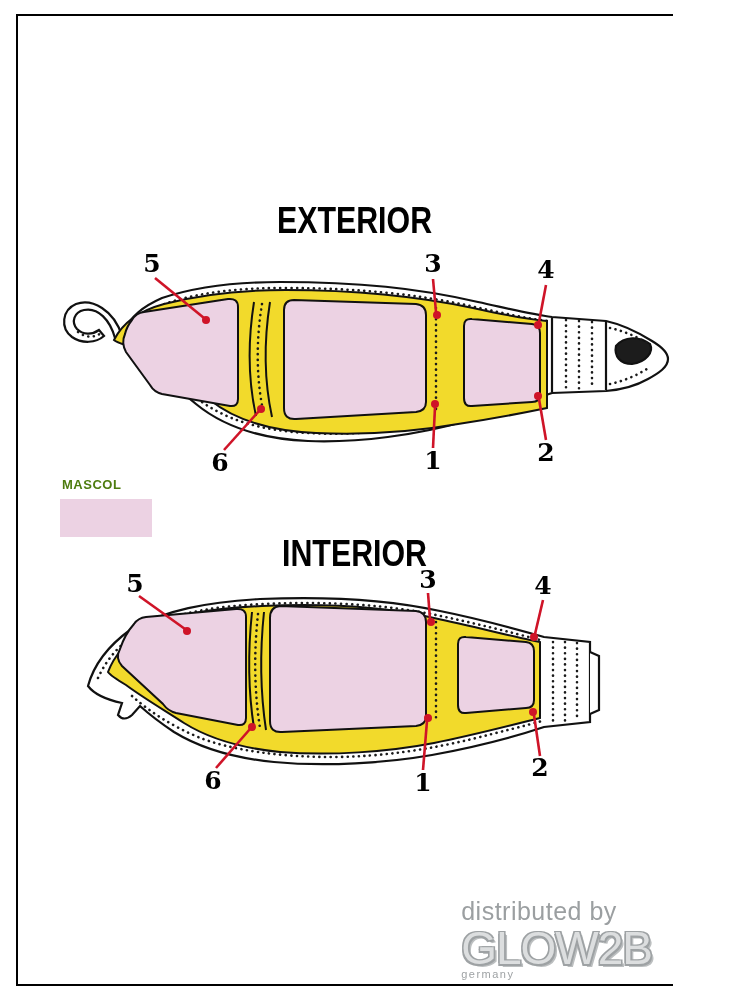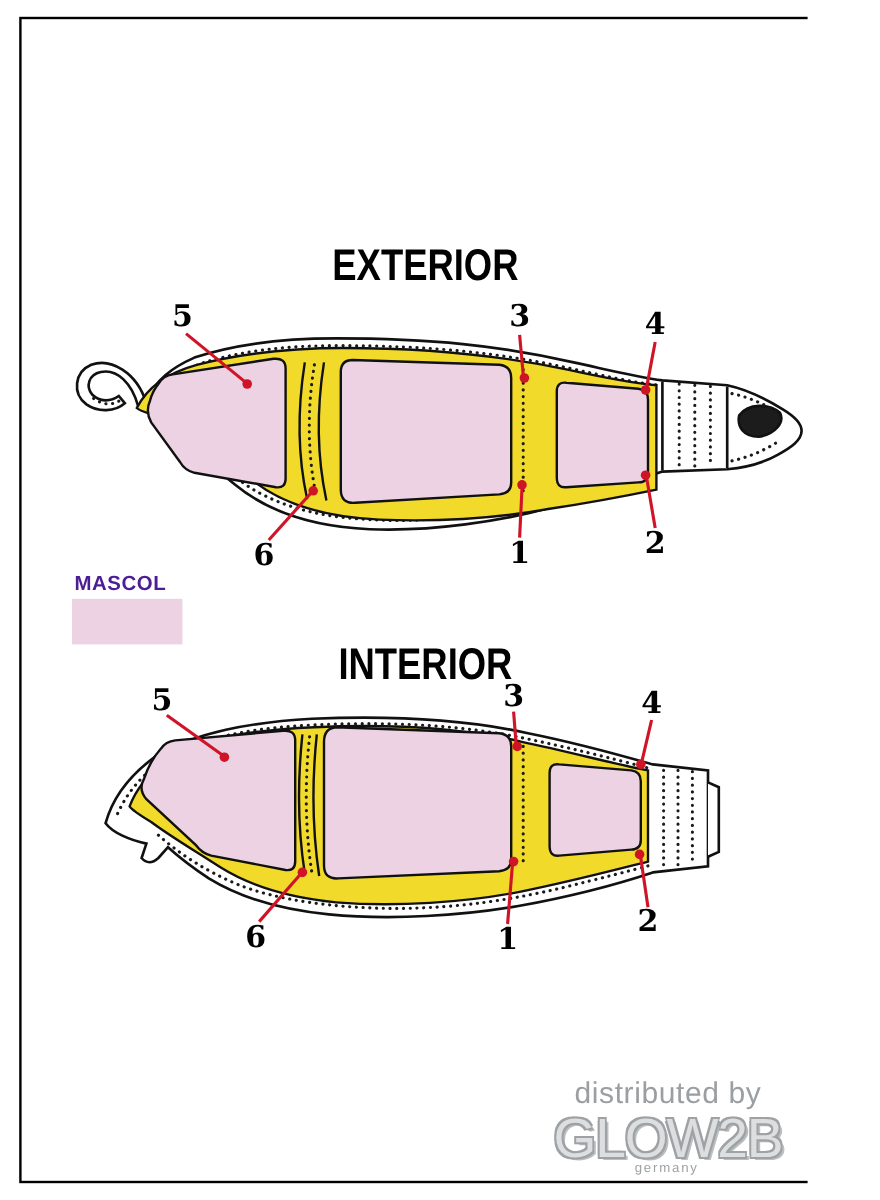--- a/index.html
+++ b/index.html
@@ -3,25 +3,25 @@
 <meta charset="utf-8">
 <style>
   html,body{margin:0;padding:0;background:#ffffff;}
   .page{position:relative;width:673px;height:1000px;background:#ffffff;overflow:hidden;
         font-family:"Liberation Sans",sans-serif;}
   .abs{position:absolute;}
   .page-border{left:16px;top:14px;width:697px;height:968px;border:2px solid #000;}
   .section-title{left:-12px;width:733px;text-align:center;color:#000;
                  font-weight:800;font-size:37px;line-height:1;letter-spacing:0px;
                  transform:scaleX(0.82);}
-  .mascol-label{left:62px;top:477px;font-weight:800;font-size:17px;letter-spacing:.5px;color:#4c1d95;}
+  .mascol-label{left:62px;top:477px;font-weight:800;font-size:13px;letter-spacing:.5px;color:#4d7c0f;}
   .mascol-swatch{left:60px;top:499px;width:92px;height:38px;background:#ecd2e3;}
   svg text{font-family:"DejaVu Serif","Liberation Serif",serif;font-weight:bold;
            font-size:25px;fill:#000;text-anchor:middle;}
-  .watermark{right:21px;top:898px;text-align:center;line-height:1.05;}
+  .watermark{right:21px;top:898px;text-align:left;line-height:1.05;}
   .wm-dist{font-size:25px;color:#9b9fa1;letter-spacing:.5px;}
   .wm-brand{font-size:46px;font-weight:400;letter-spacing:-1px;color:#dcdedf;
             text-shadow:-1.5px -1.5px 0 #9ea2a4,1.5px -1.5px 0 #9ea2a4,
                         -1.5px 1.5px 0 #9ea2a4,1.5px 1.5px 0 #9ea2a4,
                          3px 3px 0 #bcbfc0;}
   .wm-country{font-size:11px;color:#9ea2a4;letter-spacing:1.5px;margin-top:-4px;padding-right:2px;}
 </style>
 </head>
 <body>
 

